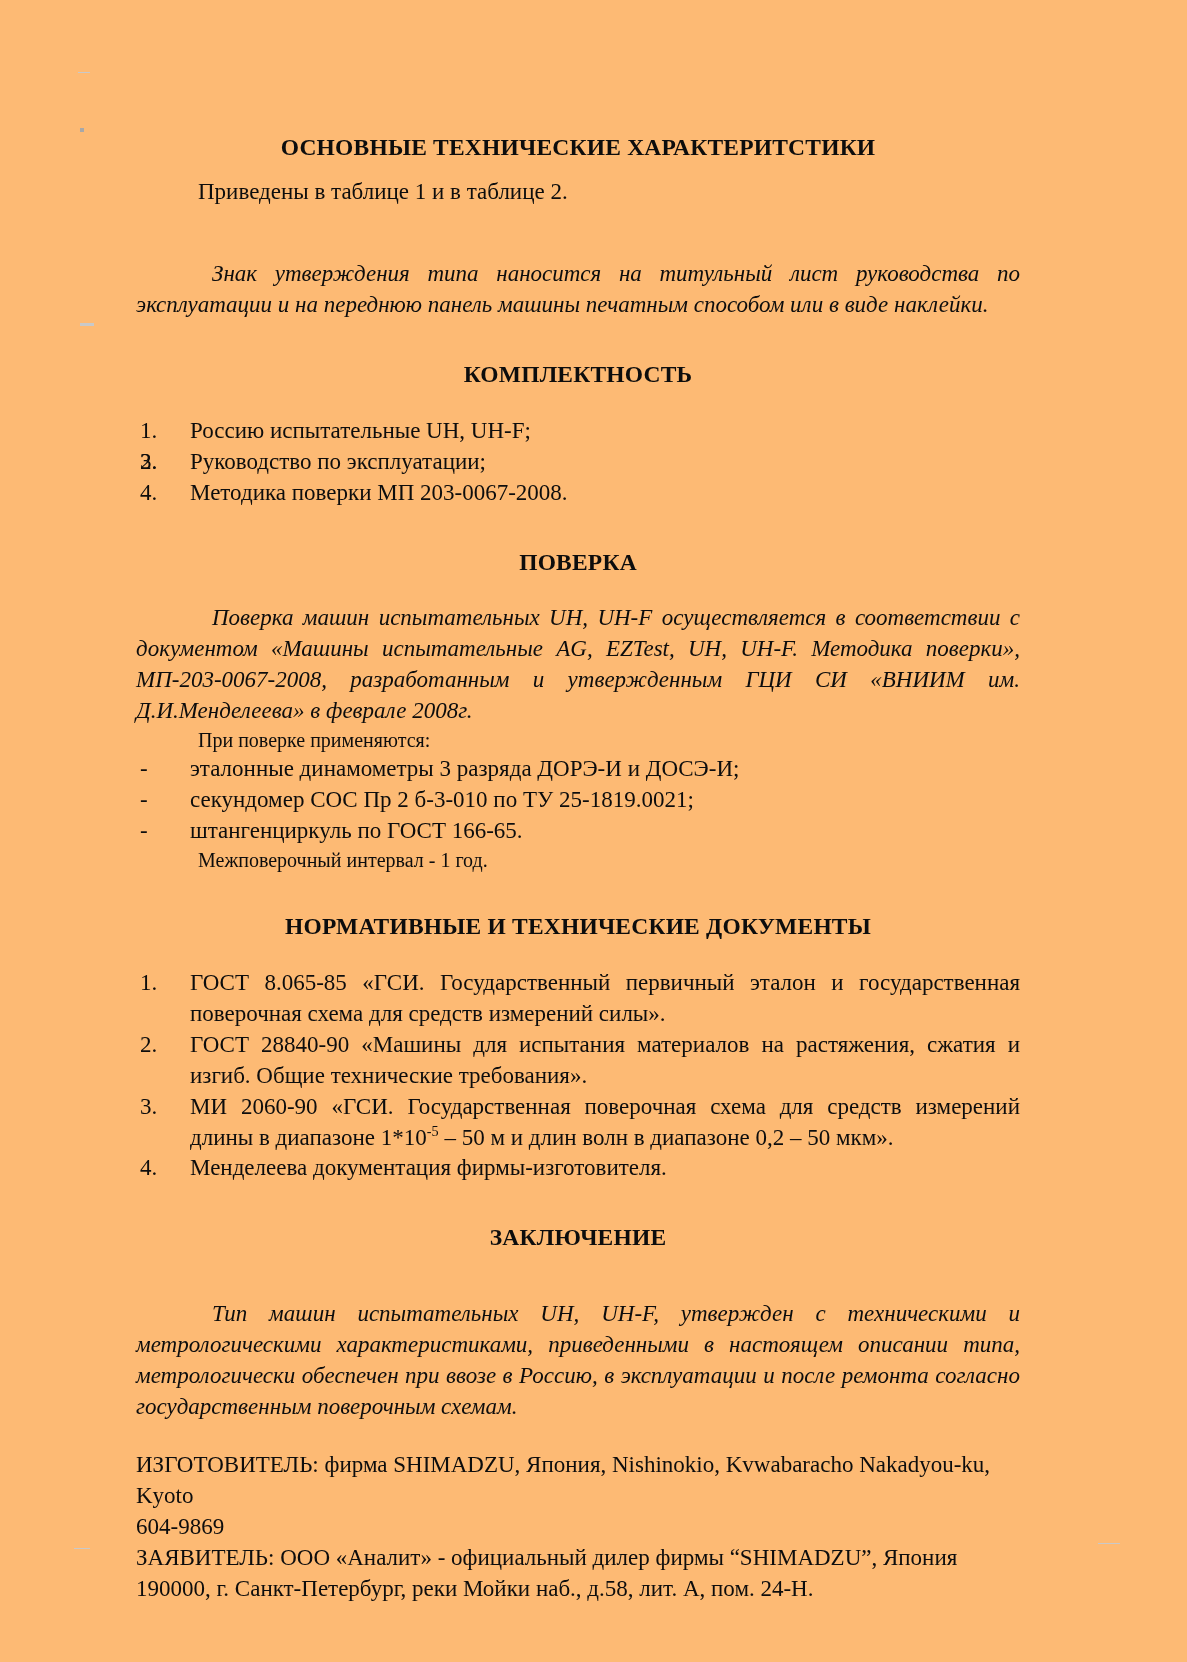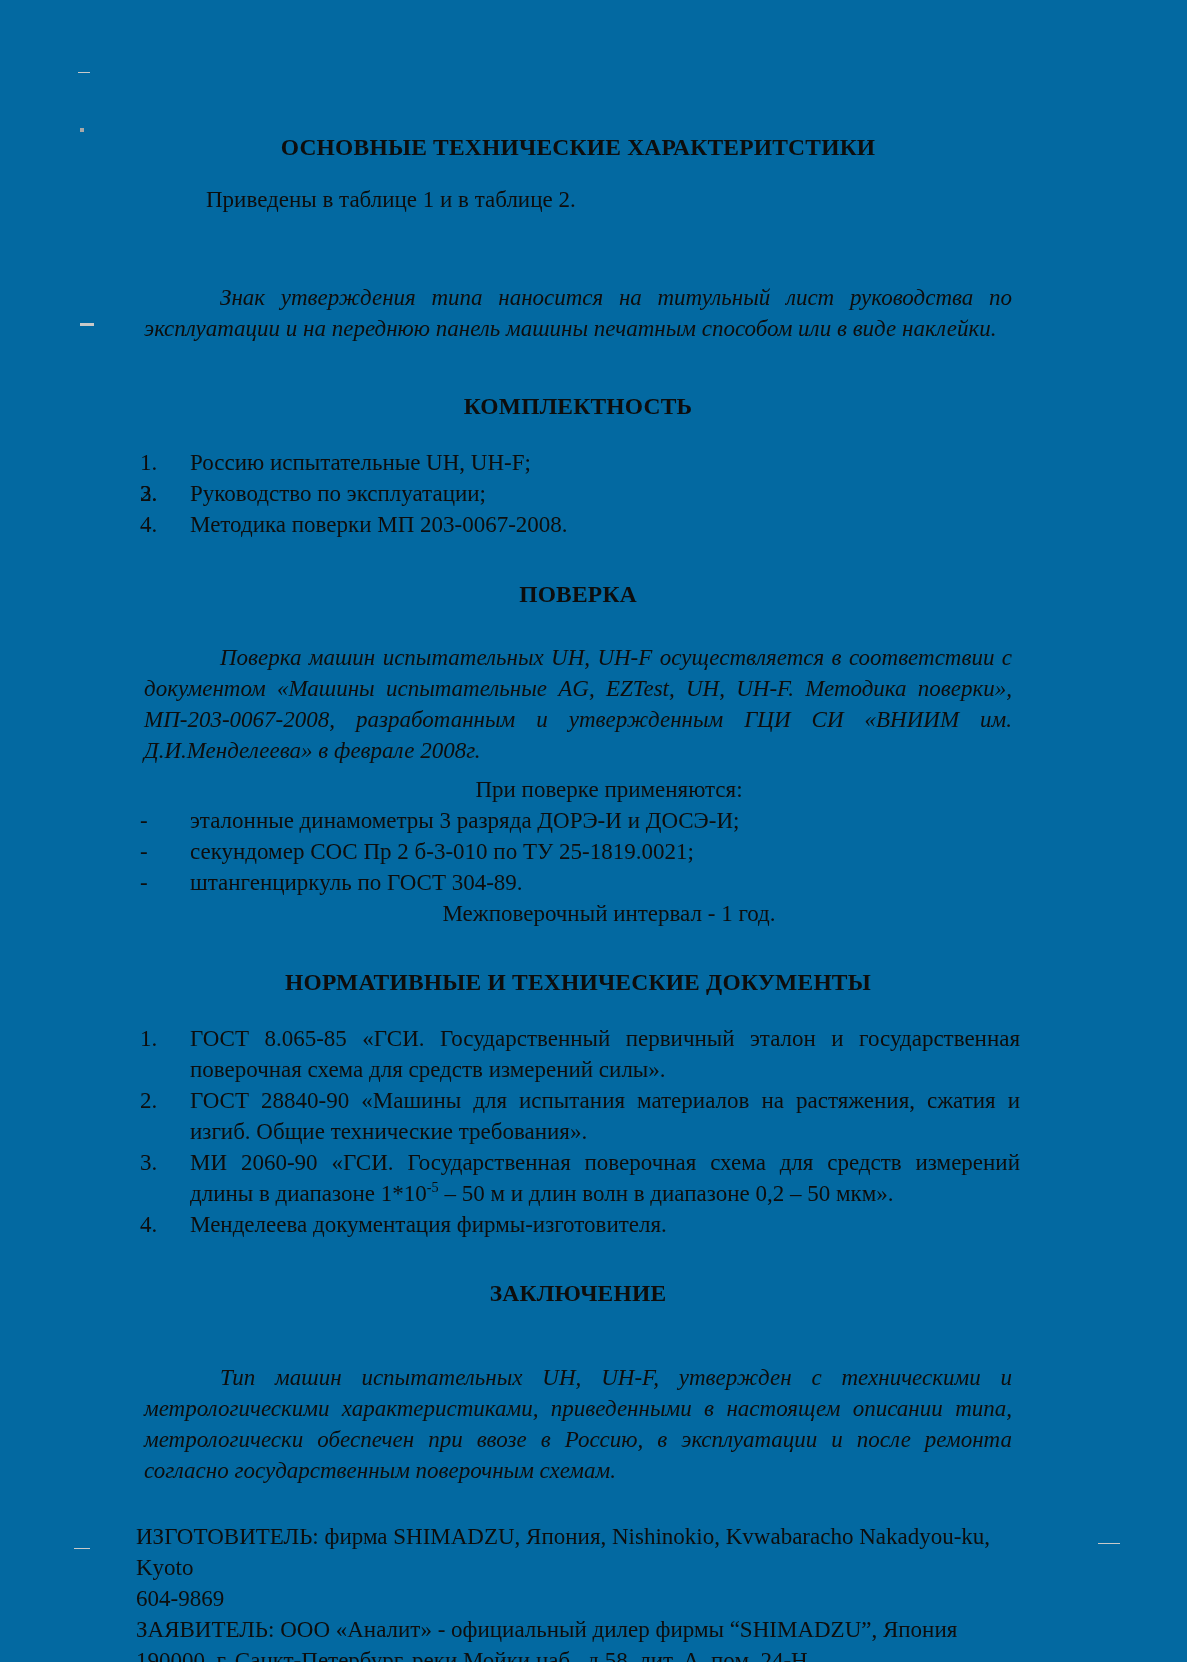--- a/index.html
+++ b/index.html
@@ -5,21 +5,21 @@
 <style>
   html, body {
     margin: 0;
     padding: 0;
     background: #ffffff;
   }
   .page {
     position: relative;
     width: 1187px;
     height: 1662px;
-    background: #0369a1;
+    background: #fdba74;
     font-family: "Liberation Serif", "DejaVu Serif", serif;
     color: #0d0d0d;
     overflow: hidden;
     box-sizing: border-box;
   }
   .content {
     position: absolute;
     left: 136px;
     top: 132px;
     width: 884px;
@@ -30,21 +30,21 @@
     text-align: center;
     font-size: 23.5px;
     line-height: 1.30;
     letter-spacing: 0.2px;
     margin: 0;
     white-space: nowrap;
   }
   .para {
     font-size: 23px;
     line-height: 1.345;
-    margin: 8px;
+    margin: 0;
     text-align: justify;
     text-justify: inter-word;
   }
   .para.indent {
     text-indent: 76px;
     font-style: italic;
   }
   .para.plain {
     text-align: left;
   }
@@ -89,24 +89,24 @@
     padding-left: 54px;
     text-align: left;
   }
   ul.dashlist > li .marker {
     position: absolute;
     left: 4px;
     top: 0;
   }
 
   .sub-indent {
-    font-size: 23px;
+    font-size: 20px;
     line-height: 1.345;
     text-indent: 62px;
-    text-align: center;
+    text-align: left;
   }
 
   
   .footer-block {
     font-size: 23px;
     line-height: 1.35;
     text-align: left;
   }
 
   sup.exp {
@@ -180,21 +180,21 @@
       <li>
         <span class="marker">-</span>
         <span>эталонные динамометры 3 разряда ДОРЭ-И и ДОСЭ-И;</span>
       </li>
       <li>
         <span class="marker">-</span>
         <span>секундомер СОС Пр 2 б-3-010 по ТУ 25-1819.0021;</span>
       </li>
       <li>
         <span class="marker">-</span>
-        <span>штангенциркуль по ГОСТ 304-89.</span>
+        <span>штангенциркуль по ГОСТ 166-65.</span>
       </li>
     </ul>
     <div class="sub-indent">Межповерочный интервал - 1 год.</div>
 
     <div class="spacer-lg"></div>
 
     <h2 class="heading">НОРМАТИВНЫЕ И ТЕХНИЧЕСКИЕ ДОКУМЕНТЫ</h2>
     <div class="spacer-md"></div>
     <ol class="numlist">
       <li>

